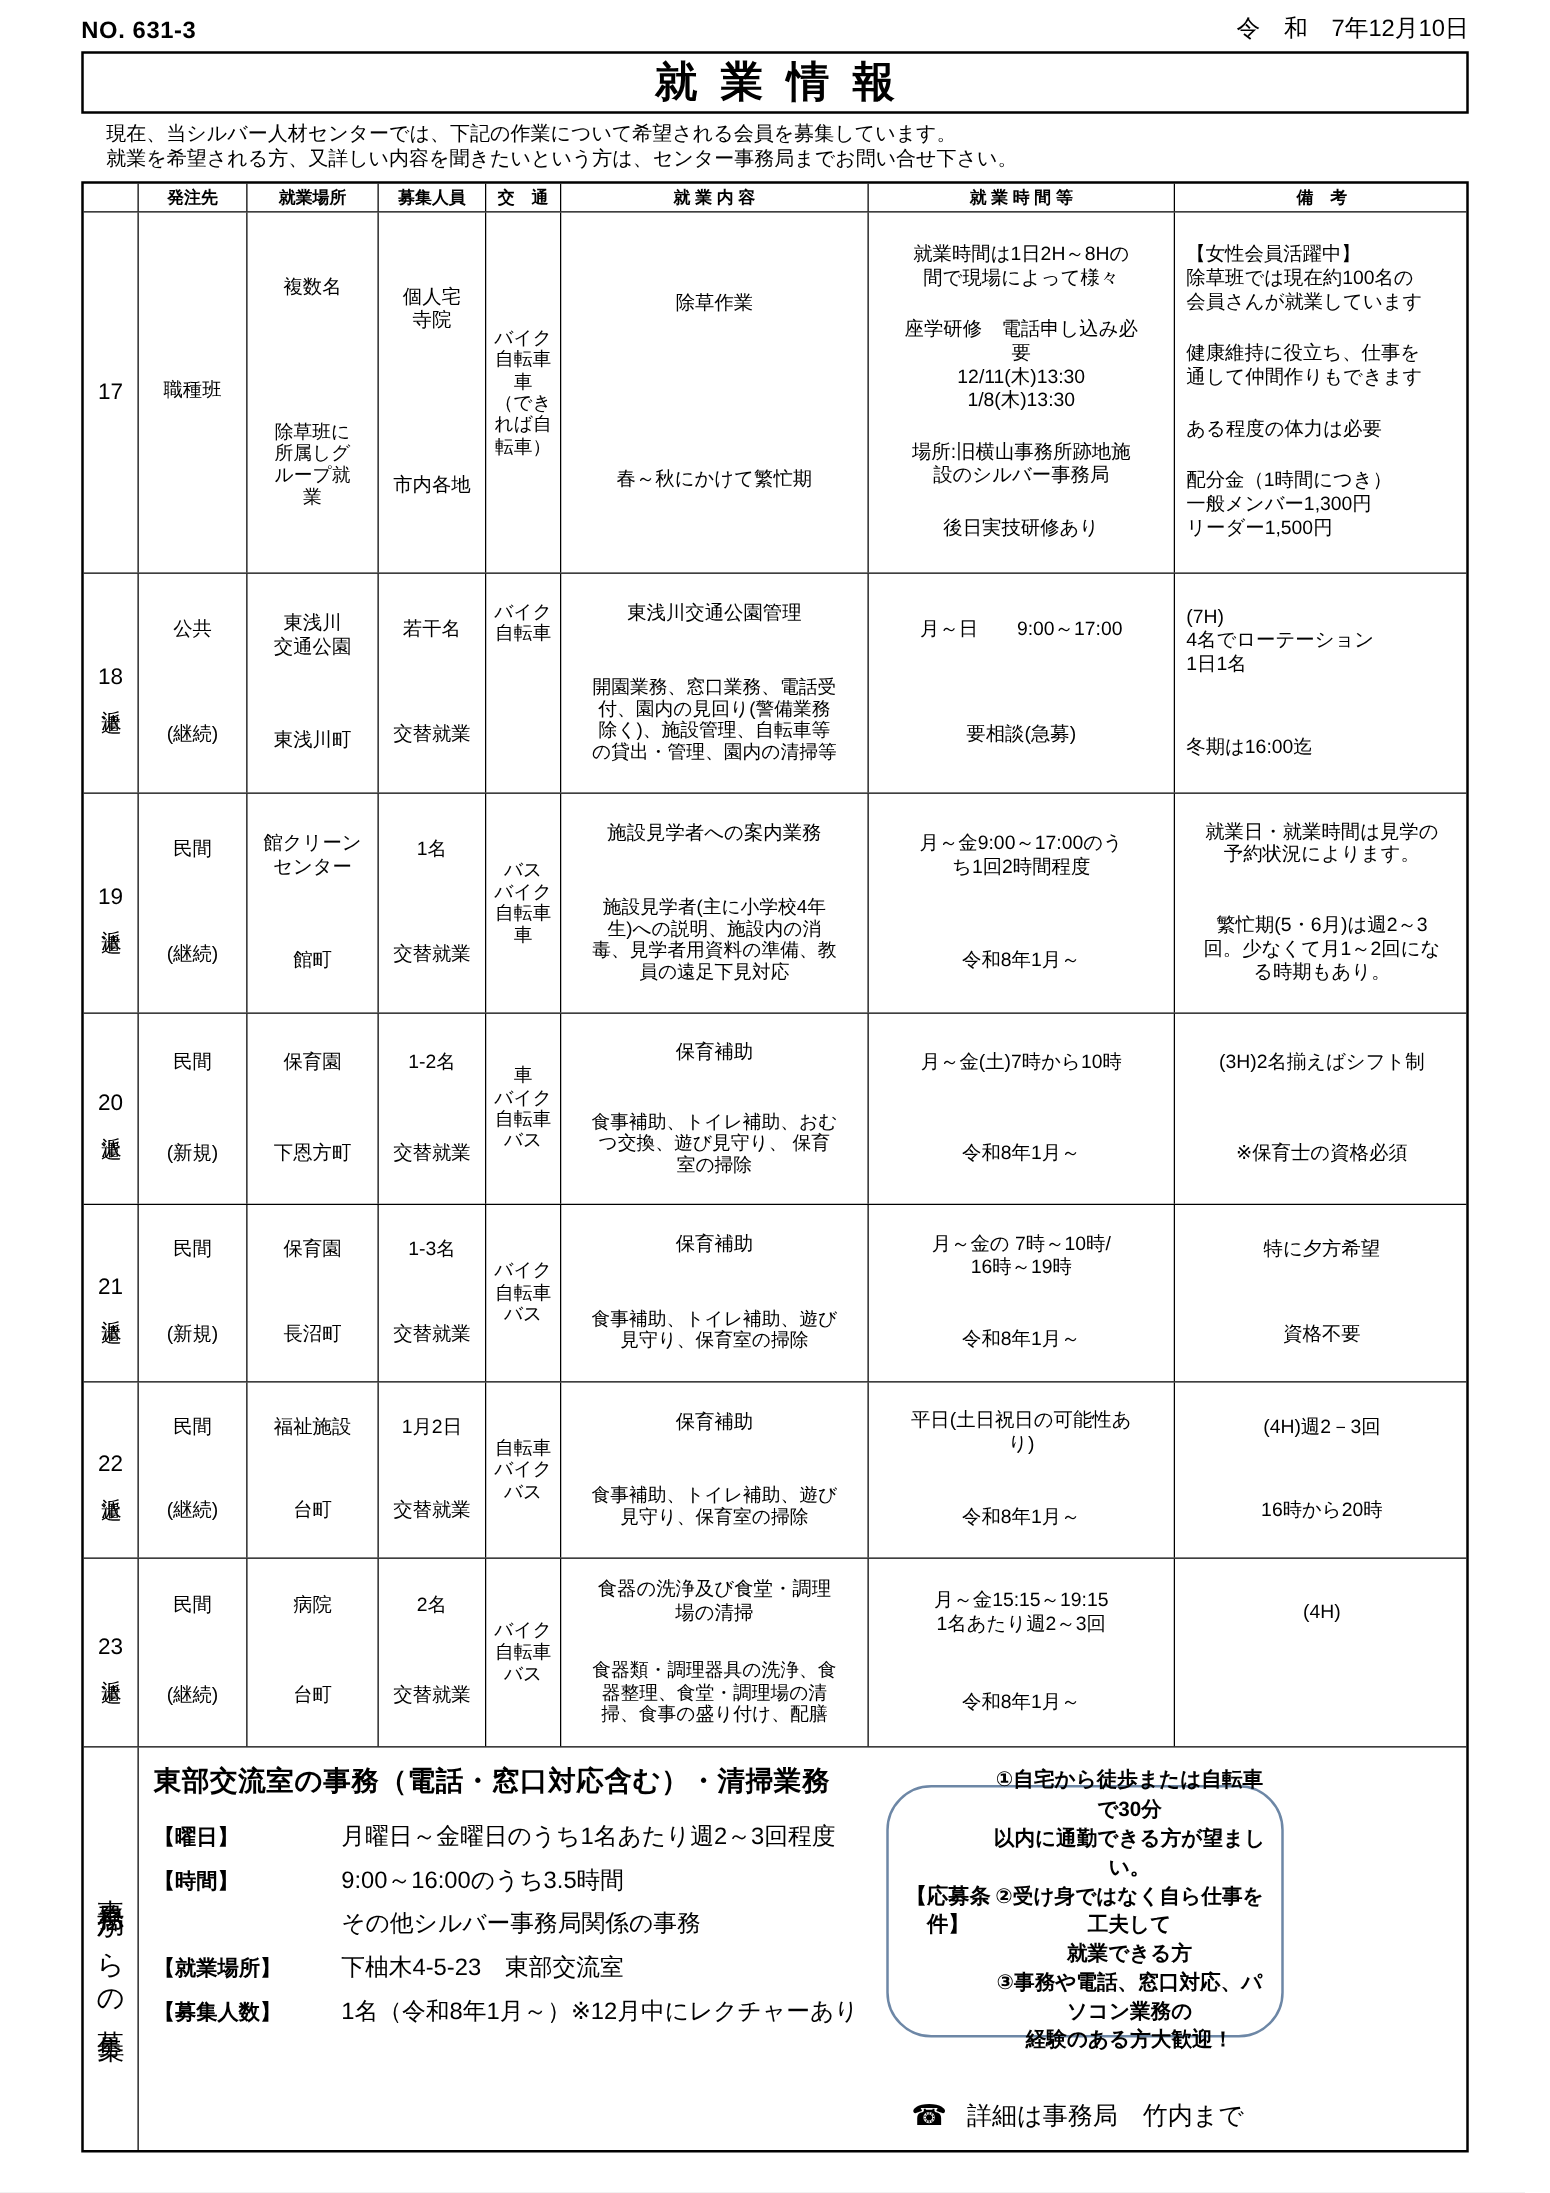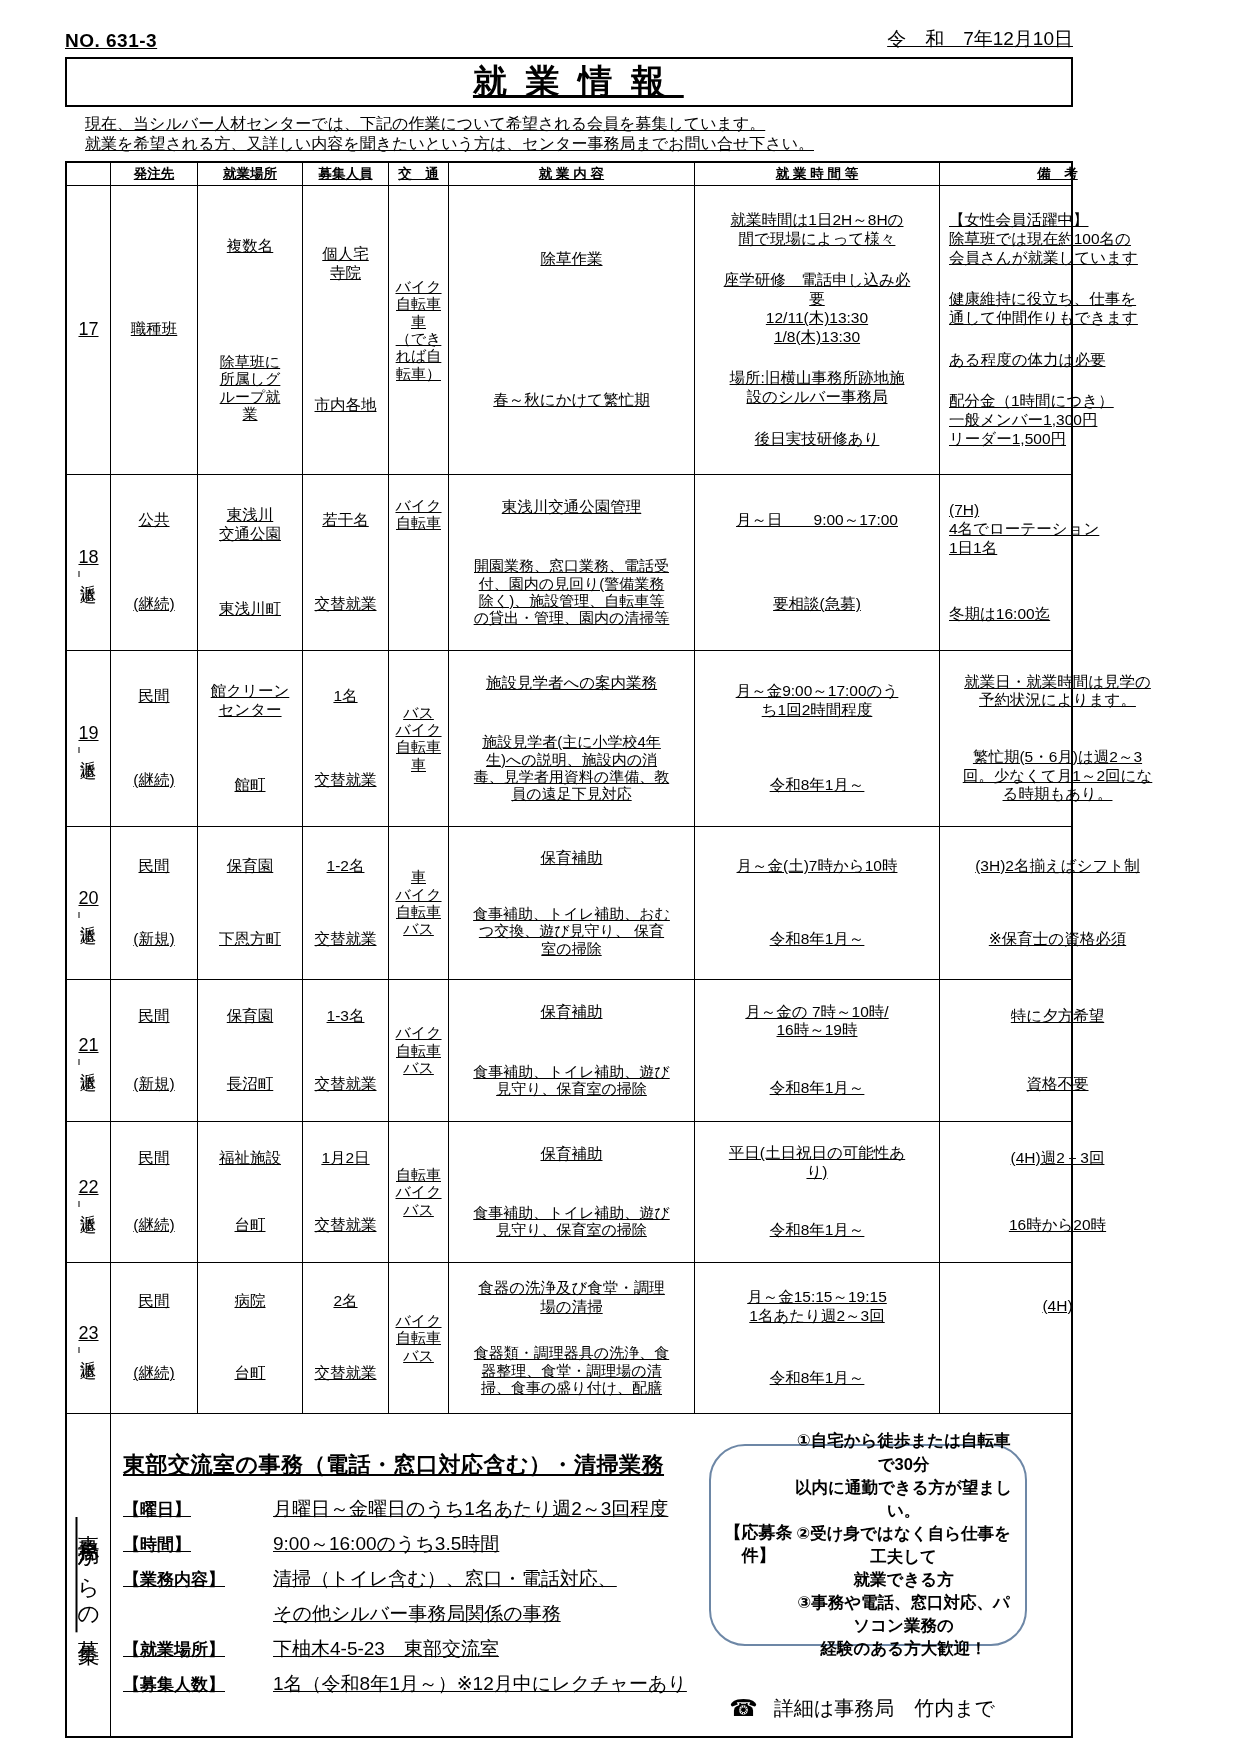--- a/index.html
+++ b/index.html
@@ -1,18 +1,18 @@
 <!DOCTYPE html>
 <html><head>
 <meta charset="utf-8">
 <style>
   html,body{margin:0;padding:0;background:#e8e8e8;}
   .page{width:1240px;height:1754px;background:#fff;position:relative;margin:0 auto;
         font-family:"Liberation Sans","DejaVu Sans",sans-serif;color:#000;overflow:hidden;}
-  .inner{position:absolute;left:65px;top:26px;width:1008px;text-decoration:underline;}
+  .inner{position:absolute;left:65px;top:10px;width:1110px;}
 
   .tophead{display:flex;justify-content:space-between;align-items:flex-end;height:26px;}
   .docno{font-size:19px;font-weight:bold;letter-spacing:.5px;}
   .docdate{font-size:19px;}
 
   .titlebox{border:2px solid #000;height:46px;margin-top:5px;
             display:flex;align-items:center;justify-content:center;}
   .titletxt{font-size:34px;font-weight:bold;letter-spacing:.55em;text-indent:.55em;}
 
   .intro{font-size:16px;line-height:1.28;margin:7px 0 6px 20px;}
@@ -38,21 +38,21 @@
   .blk.sm{font-size:15px;line-height:1.16;}
 
   .numcell{display:flex;flex-direction:column;align-items:center;justify-content:center;gap:3px;}
   .num{font-size:18px;}
   .vert{writing-mode:vertical-rl;font-size:16.5px;letter-spacing:3px;}
 
   .bsec{display:grid;grid-template-columns:43px 1fr;height:322px;}
   .bside{display:flex;align-items:center;justify-content:center;}
   .bside span{writing-mode:vertical-rl;font-size:22px;letter-spacing:5px;}
   .bmain{border-left:1px solid #000;position:relative;padding:12px 0 0 12px;}
-  .btitle{font-size:22px;font-weight:bold;letter-spacing:.5px;margin-top:24px;}
+  .btitle{font-size:22px;font-weight:bold;letter-spacing:.5px;}
   .bitems{margin-top:12px;}
   .bitem{display:flex;align-items:center;height:35px;}
   .bitem .lbl{width:150px;font-size:17px;font-weight:bold;flex:none;}
   .bitem .val{font-size:19px;white-space:pre;}
   .bbox{position:absolute;left:598px;top:30px;width:318px;height:202px;
         border:2px solid #6d87a6;border-radius:36px;
         display:flex;align-items:center;justify-content:center;
         text-align:center;padding:6px 12px;box-sizing:border-box;}
   .bbox .bt{font-size:17px;font-weight:bold;margin-bottom:2px;}
   .bbox .bb{font-size:16.5px;font-weight:bold;white-space:pre-line;line-height:1.4;}
@@ -395,24 +395,20 @@
         <div class="bmain">
           <div class="btitle">東部交流室の事務（電話・窓口対応含む）・清掃業務</div>
           <div class="bitems">
             <div class="bitem">
               <span class="lbl">【曜日】</span>
               <span class="val">月曜日～金曜日のうち1名あたり週2～3回程度</span>
             </div>
             <div class="bitem">
               <span class="lbl">【時間】</span>
               <span class="val">9:00～16:00のうち3.5時間</span>
-            </div>
-            <div class="bitem">
-              <span class="lbl">【業務内容】</span>
-              <span class="val">清掃（トイレ含む）、窓口・電話対応、</span>
             </div>
             <div class="bitem">
               <span class="lbl"></span>
               <span class="val">その他シルバー事務局関係の事務</span>
             </div>
             <div class="bitem">
               <span class="lbl">【就業場所】</span>
               <span class="val">下柚木4-5-23　東部交流室</span>
             </div>
             <div class="bitem">

